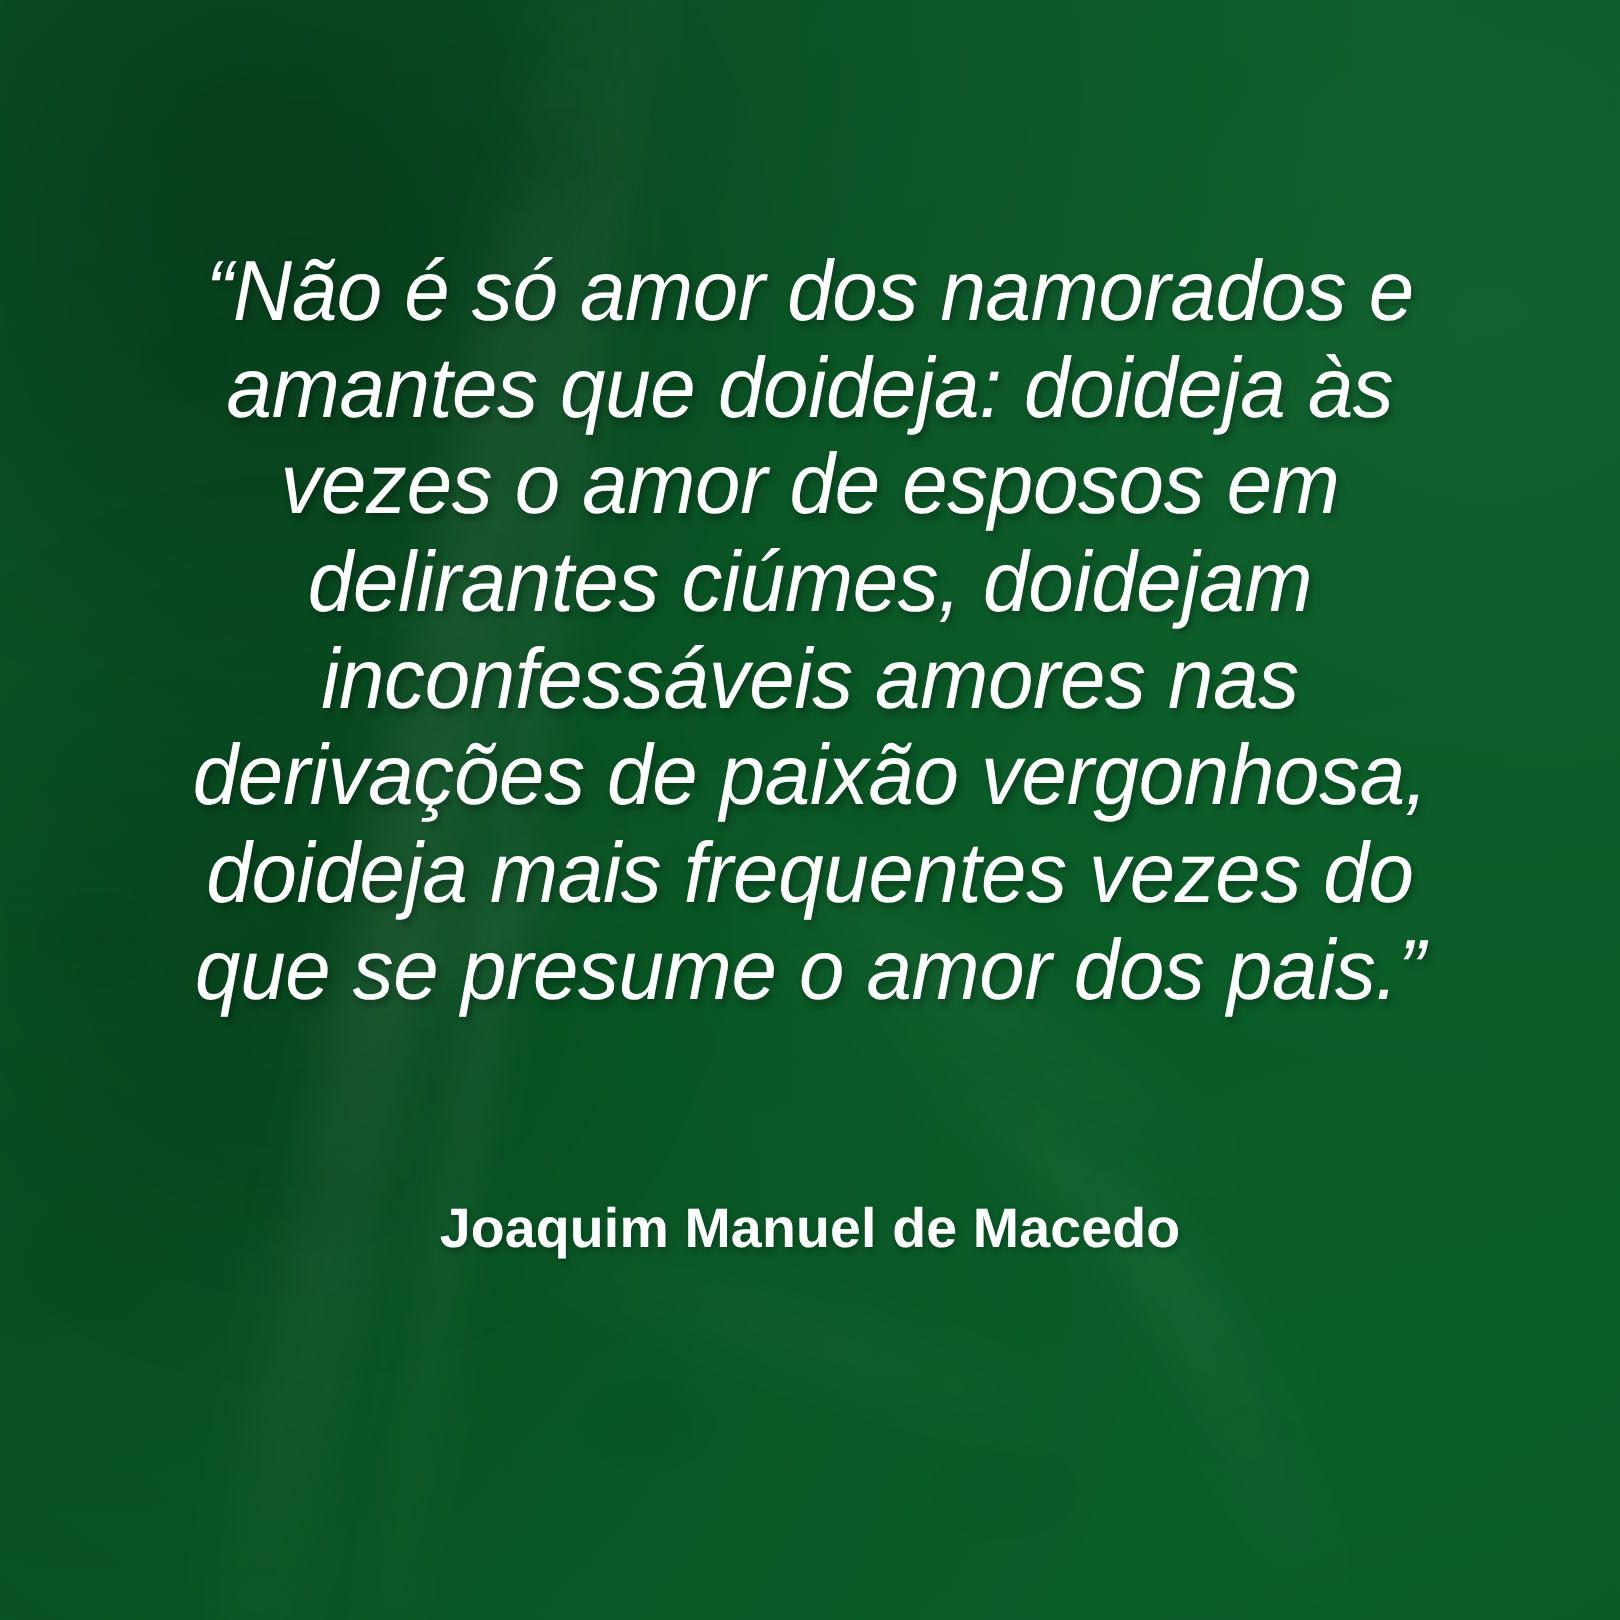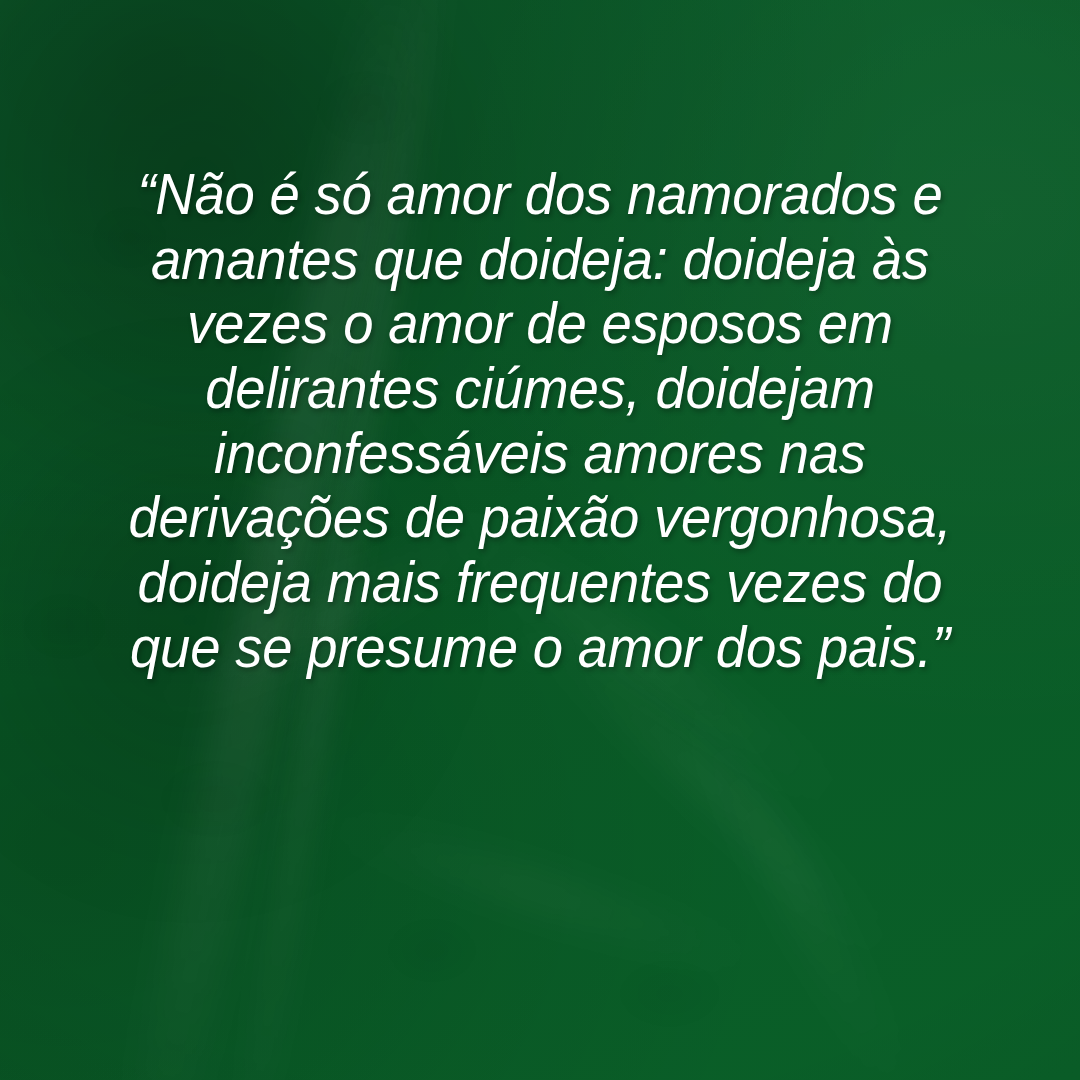--- a/index.html
+++ b/index.html
@@ -228,16 +228,17 @@
         <span class="qline">amantes que doideja: doideja às</span>
         <span class="qline">vezes o amor de esposos em</span>
         <span class="qline">delirantes ciúmes, doidejam</span>
         <span class="qline">inconfessáveis amores nas</span>
         <span class="qline">derivações de paixão vergonhosa,</span>
         <span class="qline">doideja mais frequentes vezes do</span>
         <span class="qline">que se presume o amor dos pais.”</span>
       </p>
     </blockquote>
 
+    <p class="author">Joaquim Manuel de Macedo</p>
 
 
   </div>
 </div>
 
 </body></html>

